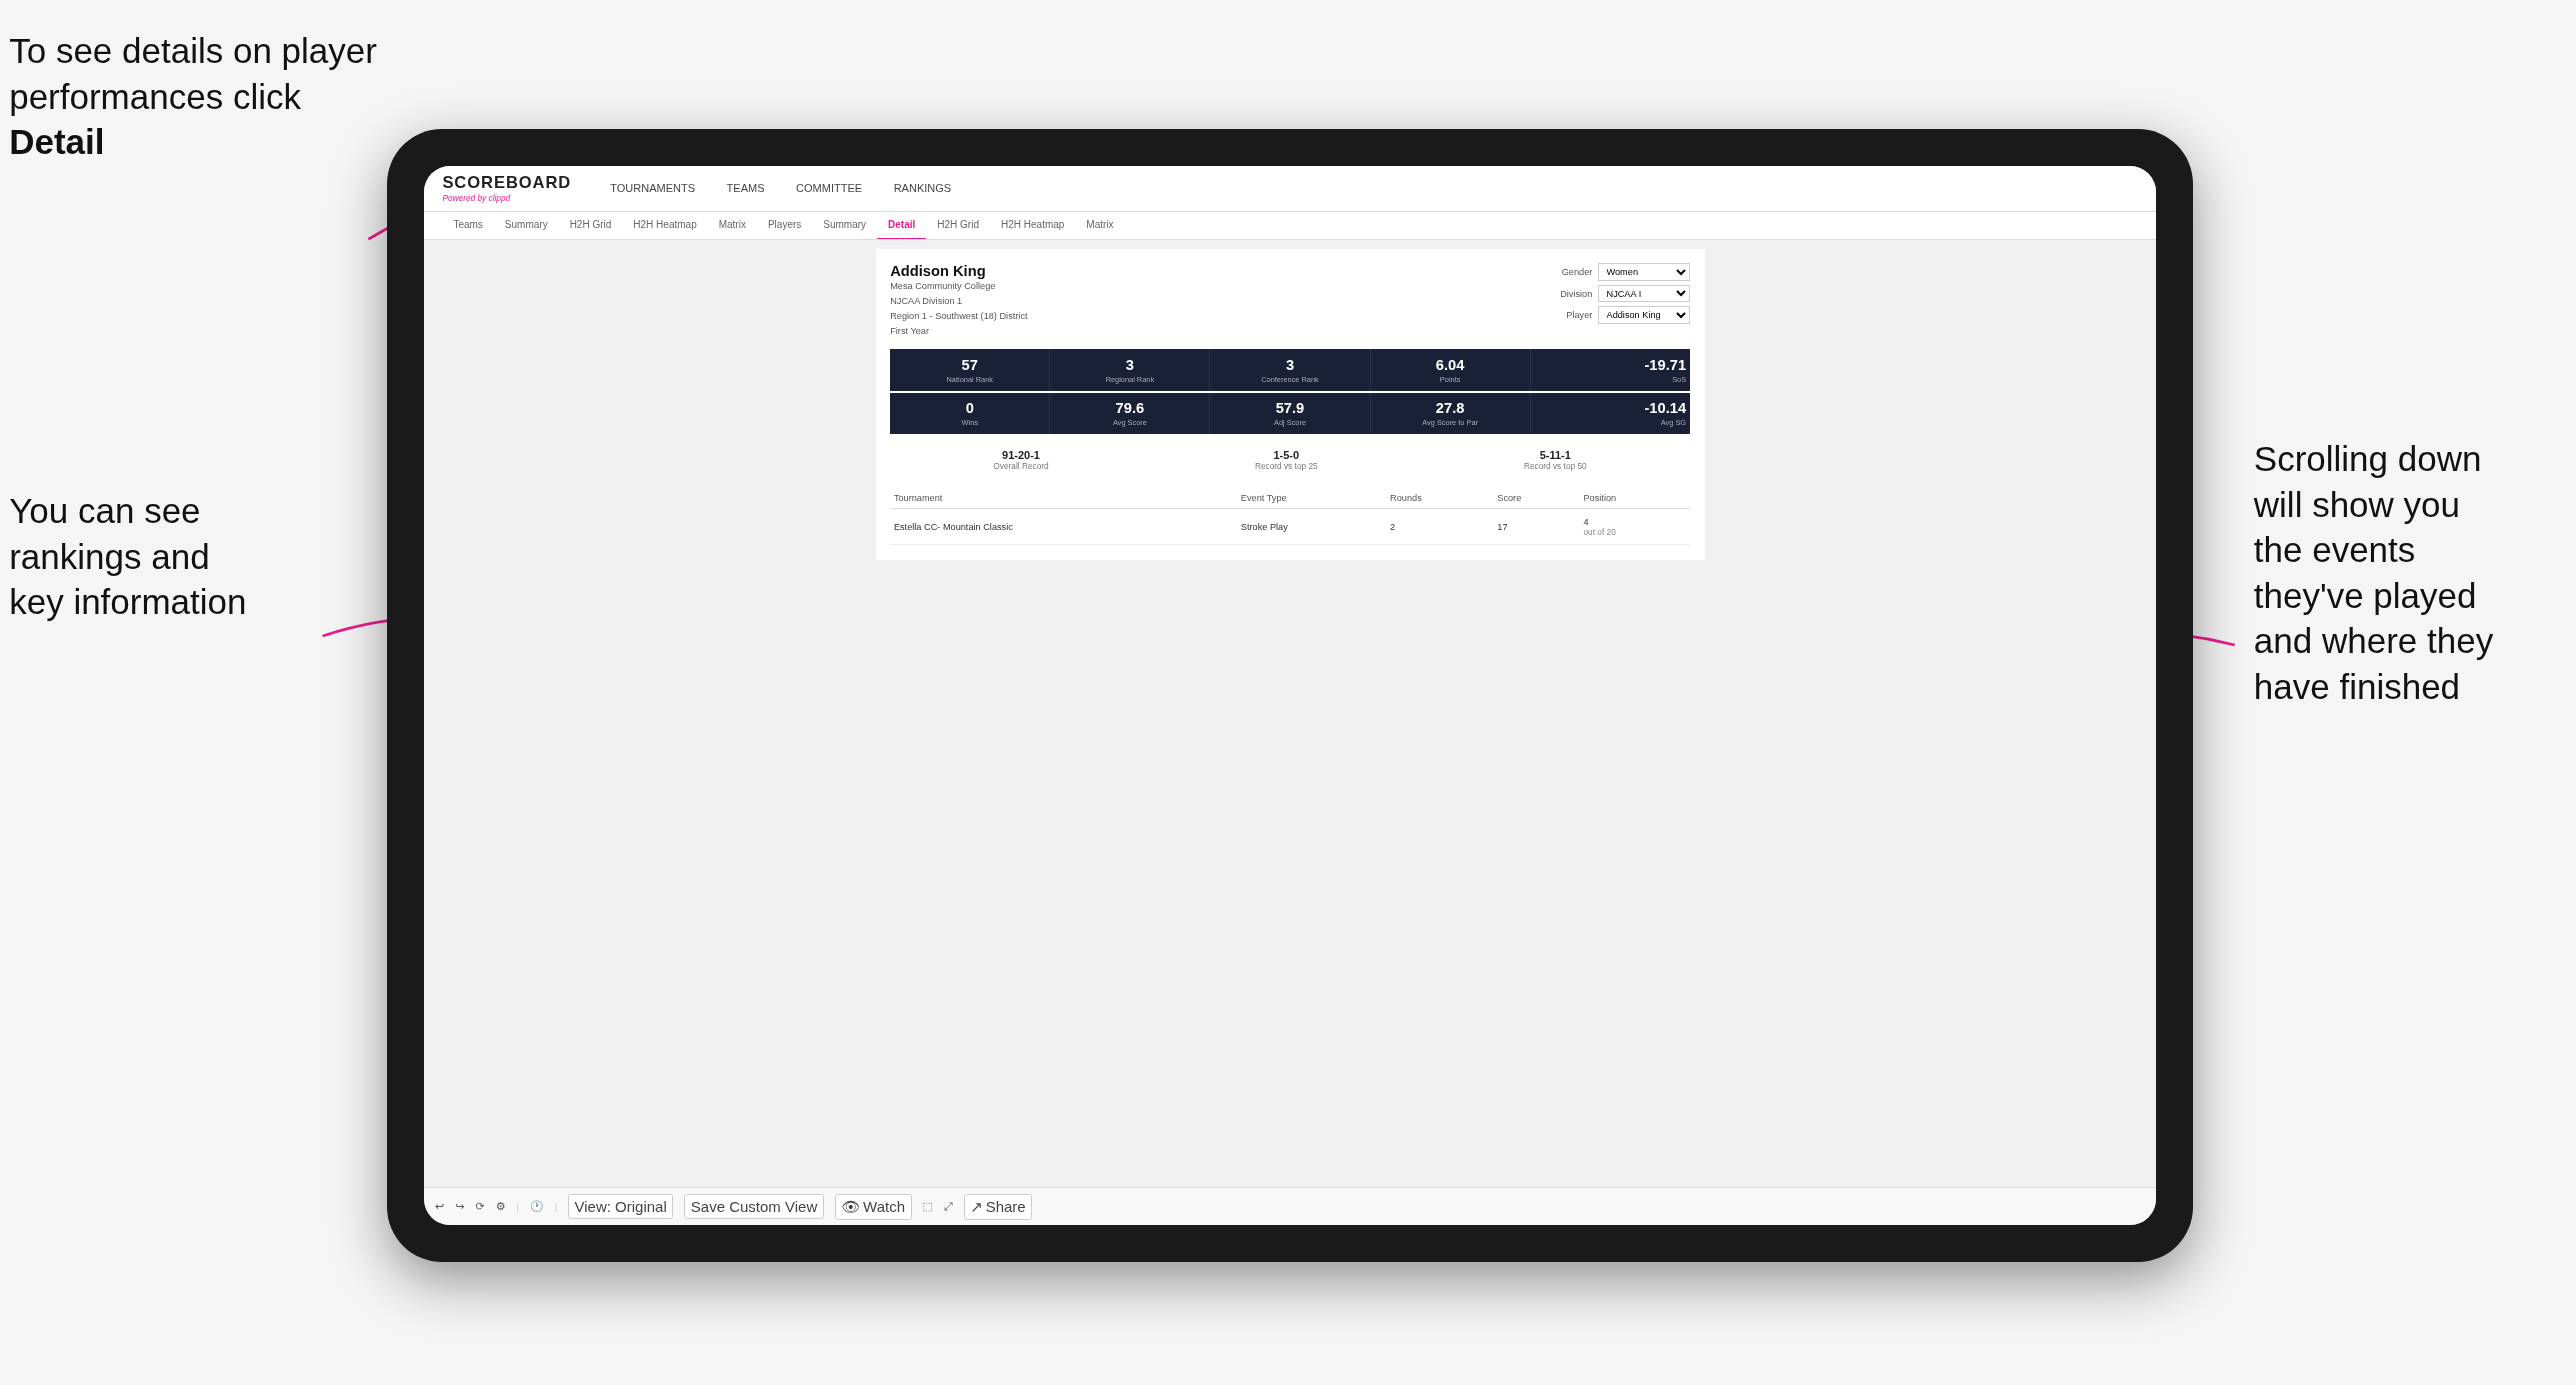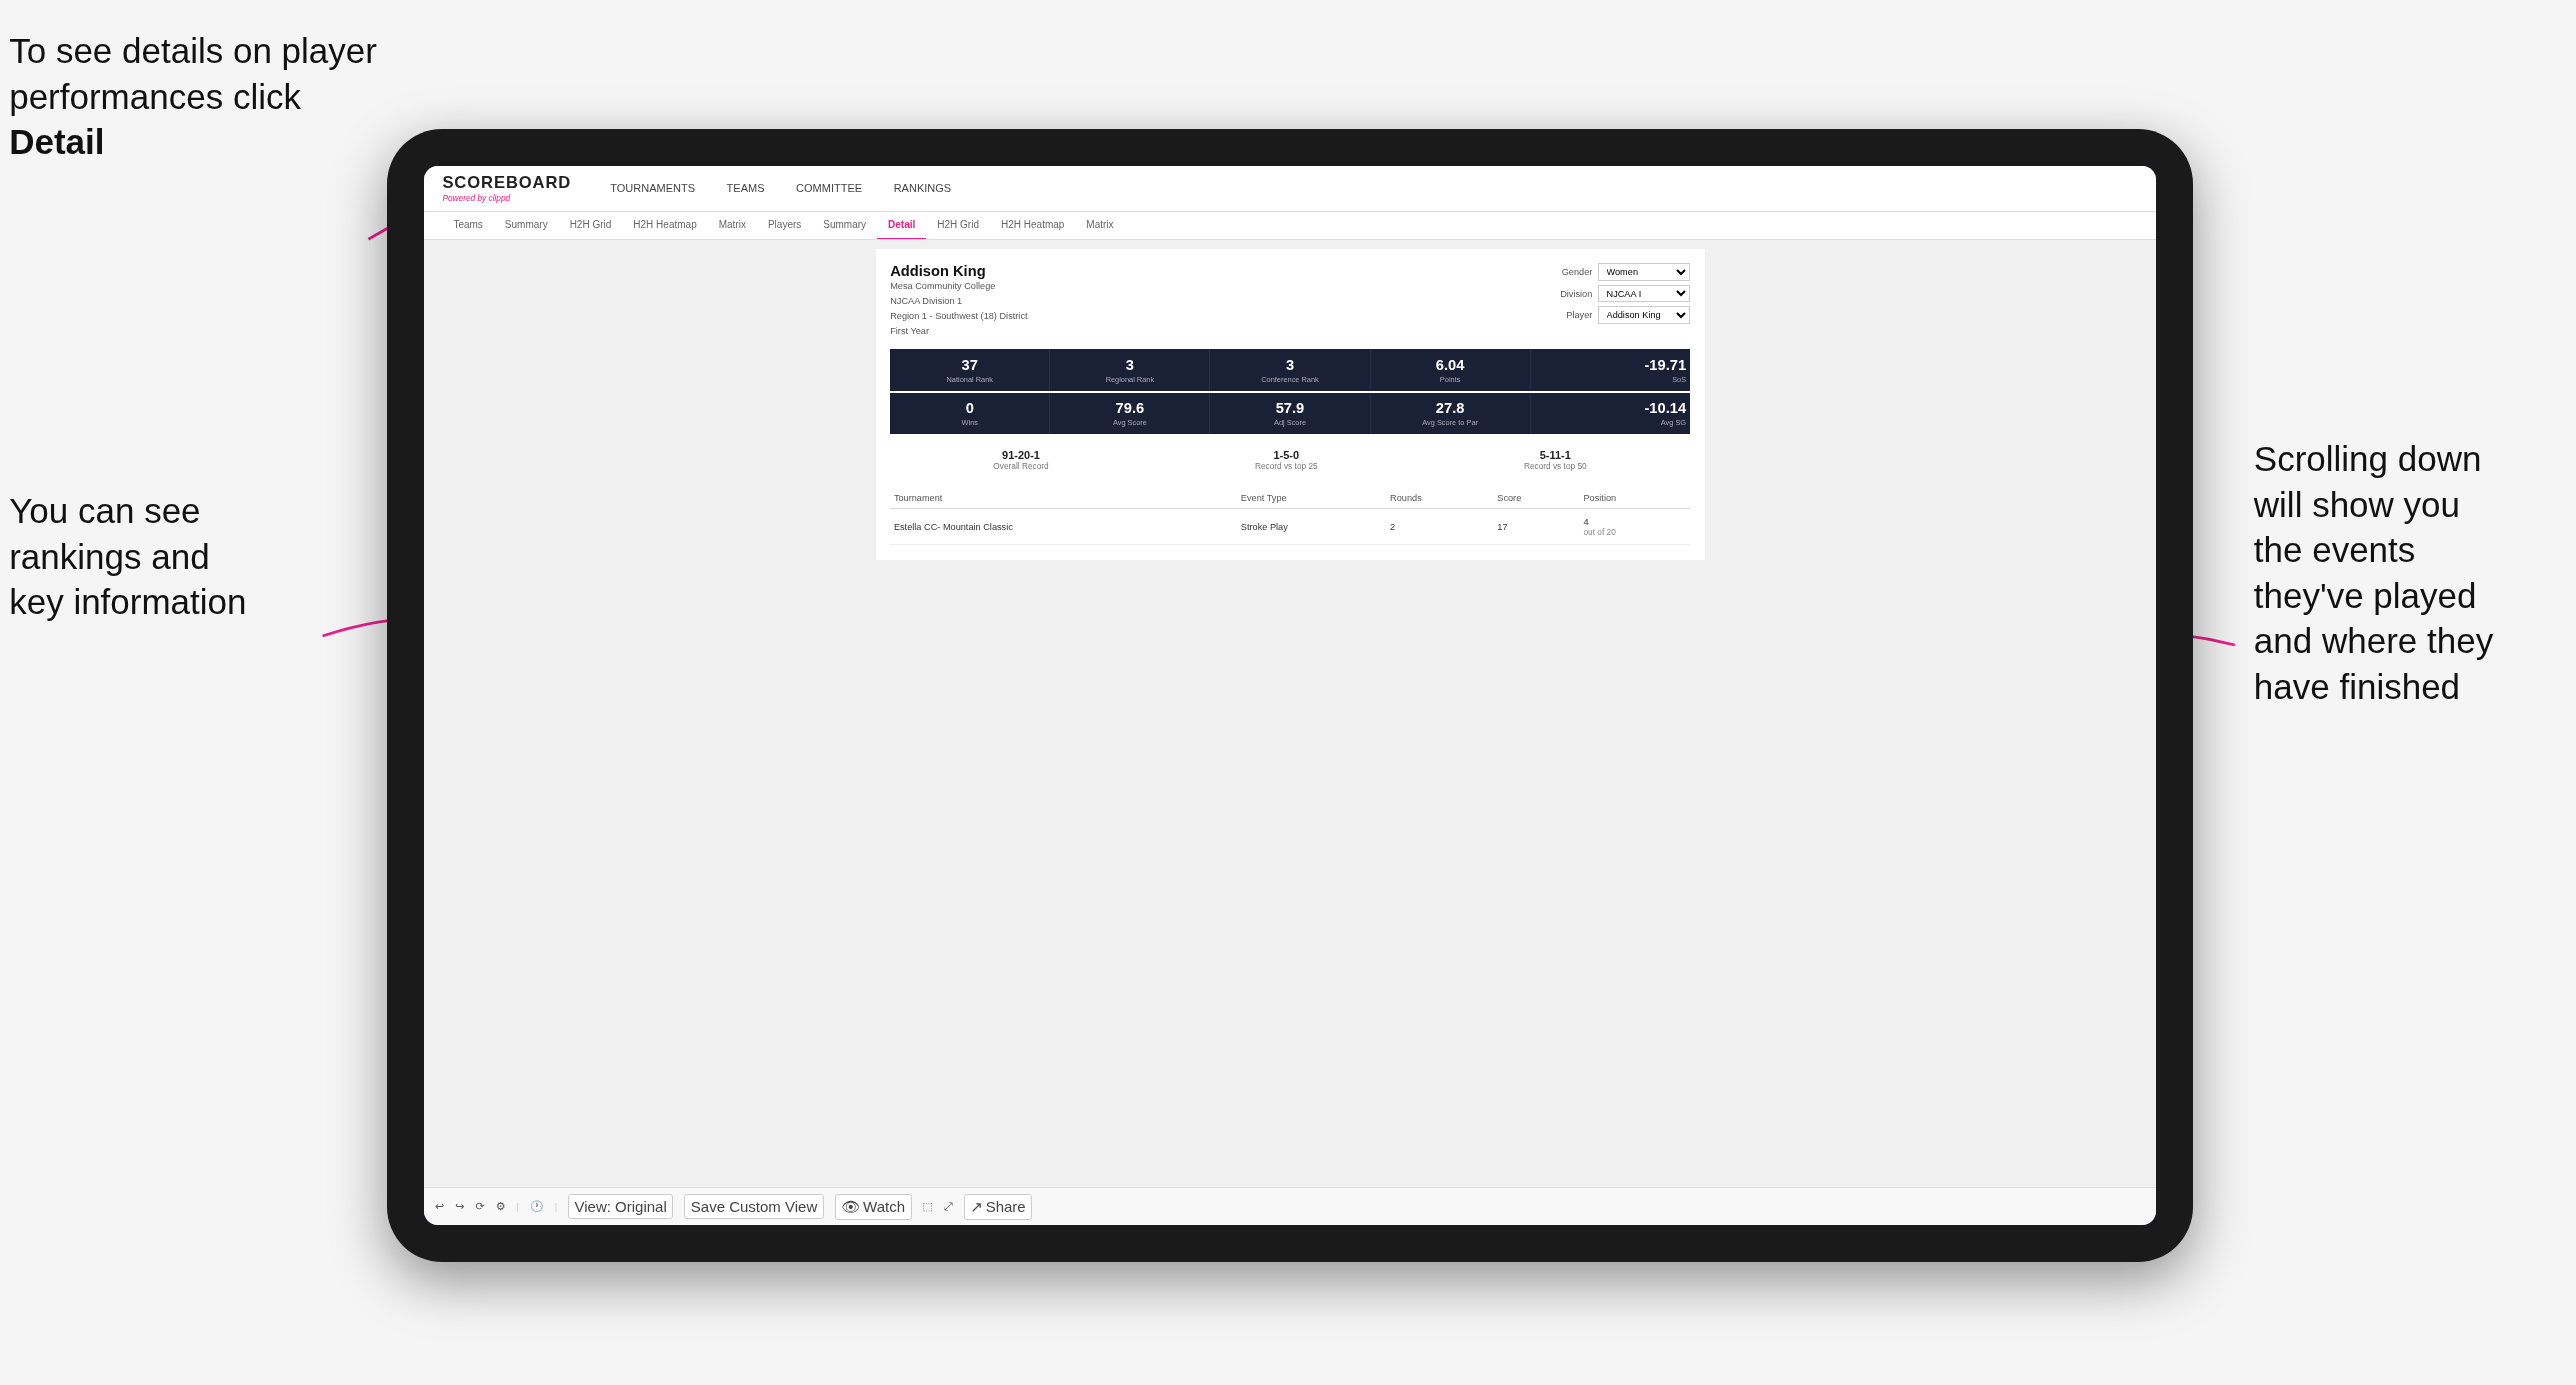--- a/index.html
+++ b/index.html
@@ -75,21 +75,21 @@
       background: #1a1a1a;
       border-radius: 55px;
       padding: 37px;
       box-shadow: 0 18.4px 55px rgba(0,0,0,0.4);
     }
 
     .tablet-screen {
       width: 100%;
       height: 100%;
       background: #c4b5fd;
-      border-radius: 14px;
+      border-radius: 26px;
       overflow: hidden;
       display: flex;
       flex-direction: column;
     }
 
     
     .app-navbar {
       background: #fff;
       border-bottom: 0.9px solid #ddd;
       padding: 7.4px 18.4px;
@@ -438,21 +438,21 @@
               <span>Player</span>
               <select class="filter-select">
                 <option>Addison King</option>
               </select>
             </div>
           </div>
         </div>
 
         <div class="stats-grid">
           <div class="stat-cell">
-            <span class="stat-value">37</span>
+            <span class="stat-value">57</span>
             <span class="stat-label">National Rank</span>
           </div>
           <div class="stat-cell">
             <span class="stat-value">3</span>
             <span class="stat-label">Regional Rank</span>
           </div>
           <div class="stat-cell">
             <span class="stat-value">3</span>
             <span class="stat-label">Conference Rank</span>
           </div>

